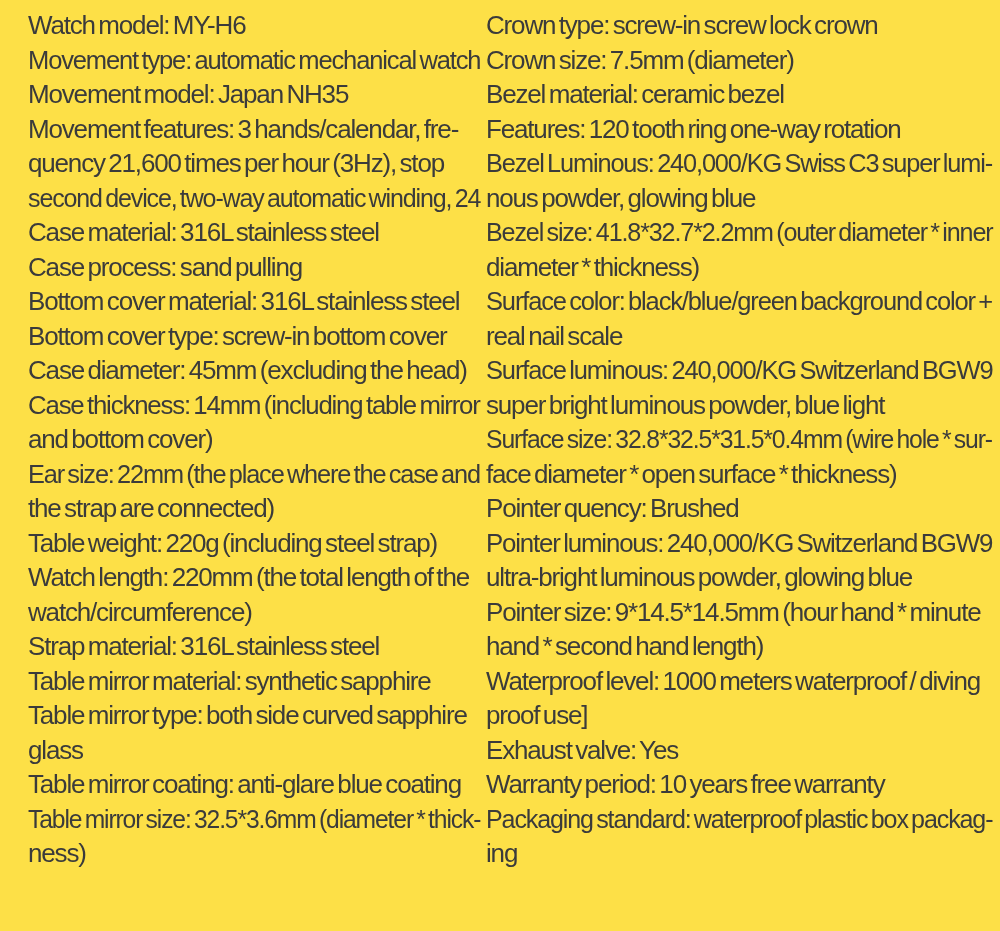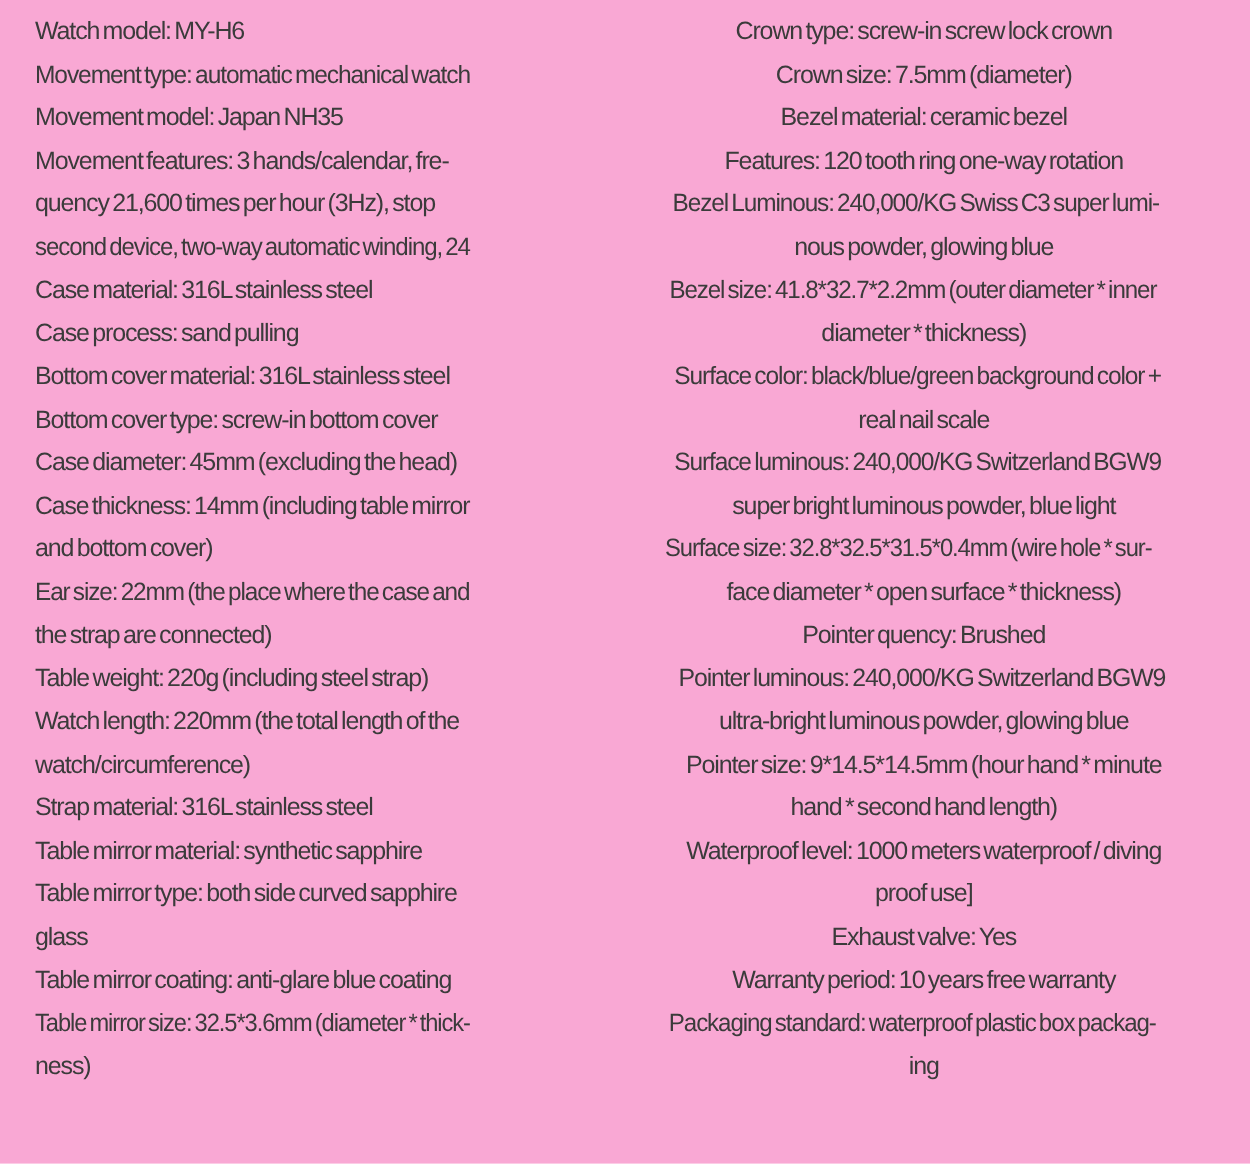--- a/index.html
+++ b/index.html
@@ -8,32 +8,32 @@
     background: #ffffff;
   }
   .page {
     position: relative;
     width: 1000px;
     height: 931px;
     box-sizing: border-box;
     padding: 8px 0 0 28px;
     display: flex;
     font-family: "Liberation Sans", sans-serif;
-    font-size: 20px;
+    font-size: 26px;
     color: #3b3b3b;
     letter-spacing: -0.045em;
     word-spacing: -0.1em;
-    background: #f9a8d4;
+    background: #fde047;
     overflow: hidden;
   }
   .col {
     box-sizing: border-box;
   }
   .col-left  { width: 452px; margin-right: 6px; }
-  .col-right { width: 506px; text-align: center; }
+  .col-right { width: 506px; }
   .line {
     line-height: 34.5px;
     height: 34.5px;
     white-space: nowrap;
     transform-origin: left center;
   }
 </style>
 </head>
 <body>
 

